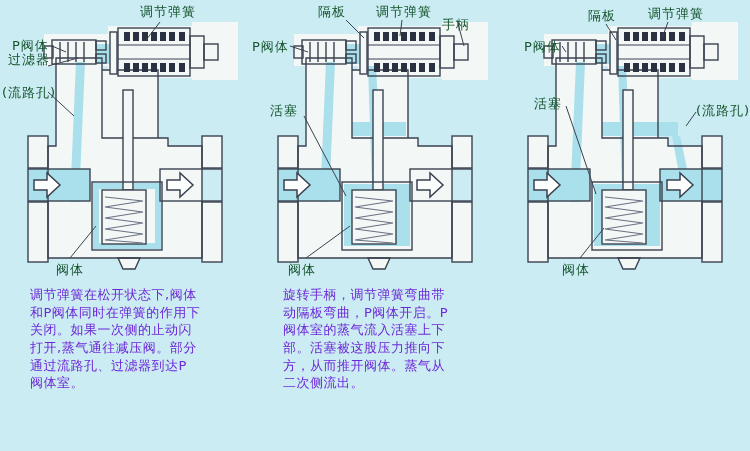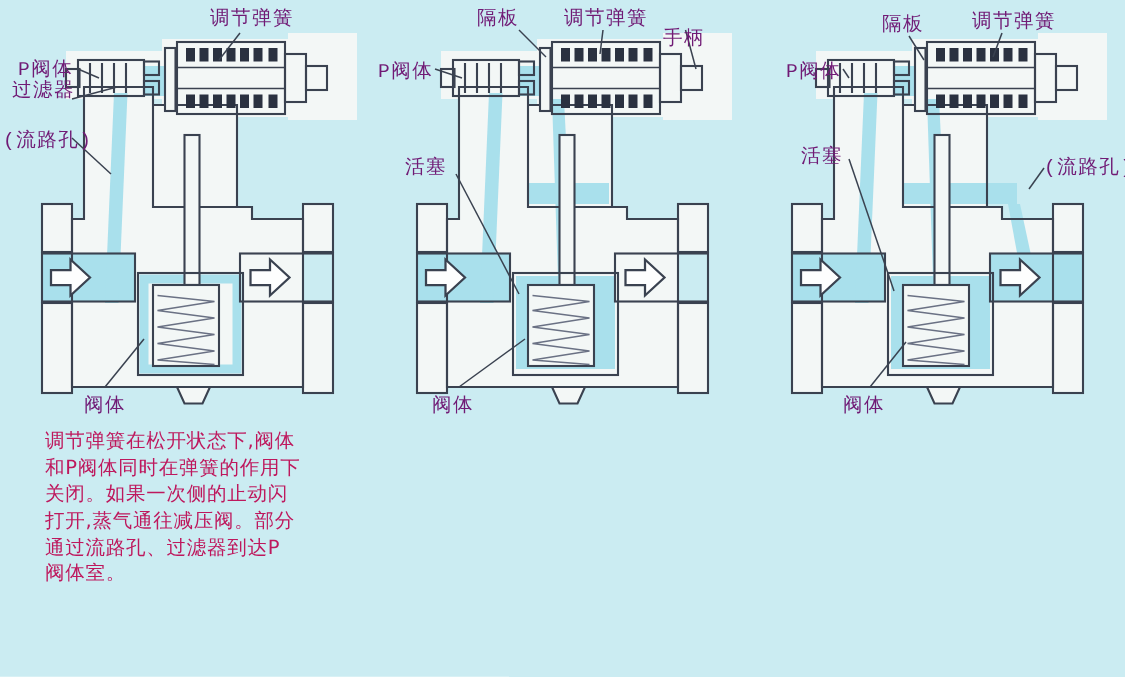--- a/index.html
+++ b/index.html
@@ -11,30 +11,29 @@
     font-family:"DejaVu Sans", sans-serif;
   }
   .panel{
     position:absolute;top:0;margin:0;
     width:250px;height:451px;
   }
   .panel .drawing{position:absolute;left:0;top:0;}
   .lbl{
     position:absolute;
     font-size:13px;font-weight:500;
-    color:#701a75;letter-spacing:1px;
+    color:#14532d;letter-spacing:1px;
     white-space:nowrap;
-    font-family:Liberation Mono, monospace;
   }
   .desc{
     position:absolute;top:286px;left:0;right:0;
     margin:0;
     font-size:13px;line-height:1.36;
     letter-spacing:0.5px;
-    color:#be185d;
+    color:#6d28d9;
     white-space:pre-line;
   }
   .flow{fill:#a9e0ec;}
   .leaders line{stroke:#3a4250;stroke-width:1;}
 </style>
 </head>
 <body>
 
 <svg width="0" height="0" style="position:absolute" aria-hidden="true">
   <defs>
@@ -154,20 +153,26 @@
         <line x1="54" y1="116" x2="96" y2="196"></line>
         <line x1="56" y1="258" x2="100" y2="226"></line>
       </g>
     </svg>
     <span class="lbl" style="left:68px;top:3px">隔板</span>
     <span class="lbl" style="left:126px;top:3px">调节弹簧</span>
     <span class="lbl" style="left:192px;top:16px">手柄</span>
     <span class="lbl" style="left:2px;top:38px">P阀体</span>
     <span class="lbl" style="left:20px;top:102px">活塞</span>
     <span class="lbl" style="left:38px;top:261px">阀体</span>
+    <figcaption class="desc" style="padding:0 6px 0 33px">旋转手柄，调节弹簧弯曲带
+动隔板弯曲，P阀体开启。P
+阀体室的蒸气流入活塞上下
+部。活塞被这股压力推向下
+方，从而推开阀体。蒸气从
+二次侧流出。</figcaption>
   </figure>
 
   <figure class="panel" style="left:500px">
     <svg class="drawing" viewBox="0 0 250 290" width="250" height="290">
       <use href="#g-white"></use>
       <g>
         <rect class="flow" x="28" y="169" width="62" height="32"></rect>
         <rect class="flow" x="160" y="169" width="62" height="32"></rect>
         <polygon class="flow" points="70,202 79,202 85,62 76,62"></polygon>
         <rect class="flow" x="96" y="44" width="16" height="20"></rect>

